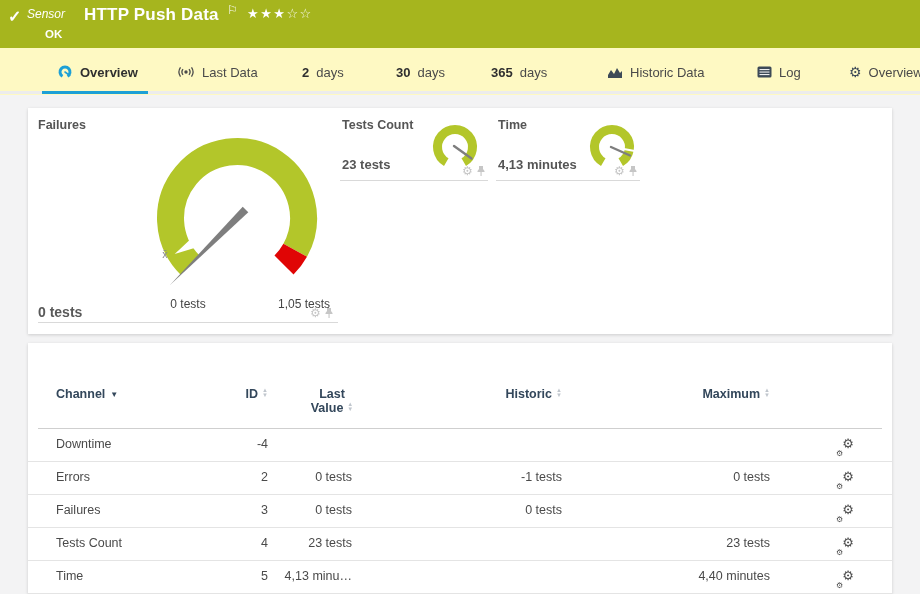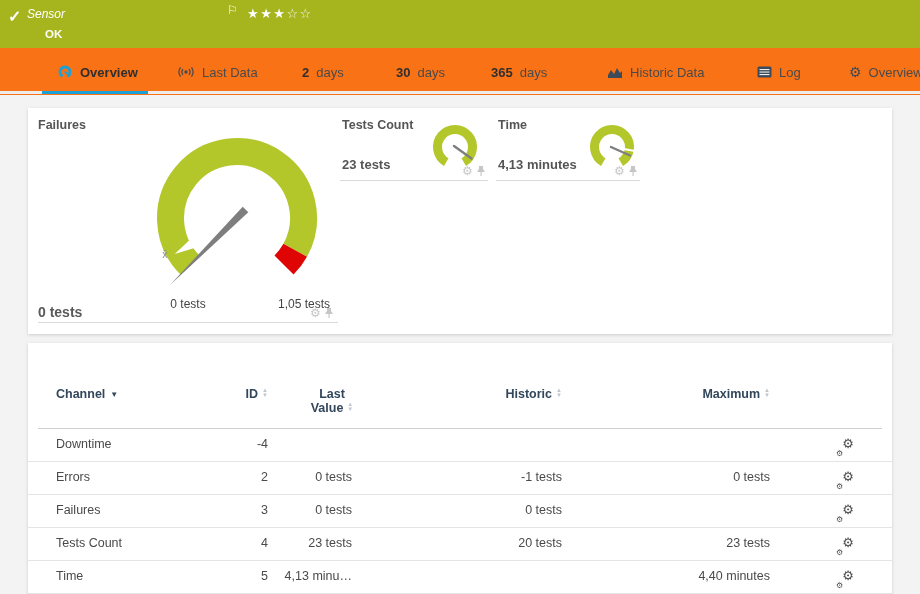--- a/index.html
+++ b/index.html
@@ -10,21 +10,21 @@
   .topbar{position:absolute;left:0;top:0;width:920px;height:48px;background:#a6b51e;color:#fff;}
   .check{position:absolute;left:8px;top:7px;font-size:16px;font-weight:bold;}
   .kind{position:absolute;left:27px;top:7px;font-style:italic;font-size:12px;}
   .title{position:absolute;left:84px;top:5px;font-weight:bold;font-size:17px;letter-spacing:.2px;}
   .flag{position:absolute;left:227px;top:3px;font-size:12px;}
   .stars{position:absolute;left:247px;top:6px;font-size:13px;letter-spacing:1.5px;cursor:pointer;}
   .stars .s-e{opacity:.9;}
   .status{position:absolute;left:45px;top:28px;font-size:11.5px;font-weight:bold;}
 
   
-  .tabbar{position:absolute;left:0;top:48px;width:920px;height:47px;background:#f97316;}
+  .tabbar{position:absolute;left:0;top:48px;width:920px;height:47px;background:#fef9c3;}
   .tabband{position:absolute;left:0;top:43px;width:920px;height:3px;background:#ececec;}
   .tabactiveline{position:absolute;left:42px;top:43px;width:106px;height:3px;background:#1da0d6;}
   .tab{position:absolute;top:13px;height:22px;display:flex;align-items:center;gap:7px;
        font-size:13px;color:#4a4a4a;cursor:pointer;white-space:nowrap;}
   .tab b{color:#2f2f2f;}
   .tab.active .tab-label{color:#2f2f2f;font-weight:bold;}
   .tab .gear-glyph{font-size:14px;color:#3d4a57;line-height:14px;}
 
   
   .panel{position:absolute;background:#fff;box-shadow:0 1px 3px rgba(0,0,0,.16);}
@@ -82,20 +82,21 @@
   .chgear .g2{position:absolute;left:0;bottom:-2px;font-size:8px;color:#4f4f4f;line-height:8px;}
 </style>
 </head>
 <body>
 
 <div class="screen">
 
   <div class="topbar">
     <span class="check">✓</span>
     <span class="kind">Sensor</span>
+    <span class="title">HTTP Push Data</span>
     <span class="flag">⚐</span>
     <span class="stars"><span class="s-f">★★★</span><span class="s-e">☆☆</span></span>
     <div class="status">OK</div>
   </div>
 
   <div class="tabbar">
     <div class="tabband"></div>
     <div class="tabactiveline"></div>
 
     <div class="tab active" style="left:57px">
@@ -237,21 +238,20 @@
       <span class="cell c-id">3</span>
       <span class="cell c-last">0 tests</span>
       <span class="cell c-min">0 tests</span>
       <span class="cell c-gear"><span class="chgear"><span class="g1">⚙</span><span class="g2">⚙</span></span></span>
     </div>
 
     <div class="trow" id="row-3">
       <span class="cell c-ch">Tests Count</span>
       <span class="cell c-id">4</span>
       <span class="cell c-last">23 tests</span>
-      <span class="cell c-min">20 tests</span>
       <span class="cell c-max">23 tests</span>
       <span class="cell c-gear"><span class="chgear"><span class="g1">⚙</span><span class="g2">⚙</span></span></span>
     </div>
 
     <div class="trow" id="row-4">
       <span class="cell c-ch">Time</span>
       <span class="cell c-id">5</span>
       <span class="cell c-last">4,13 minu…</span>
       <span class="cell c-max">4,40 minutes</span>
       <span class="cell c-gear"><span class="chgear"><span class="g1">⚙</span><span class="g2">⚙</span></span></span>

